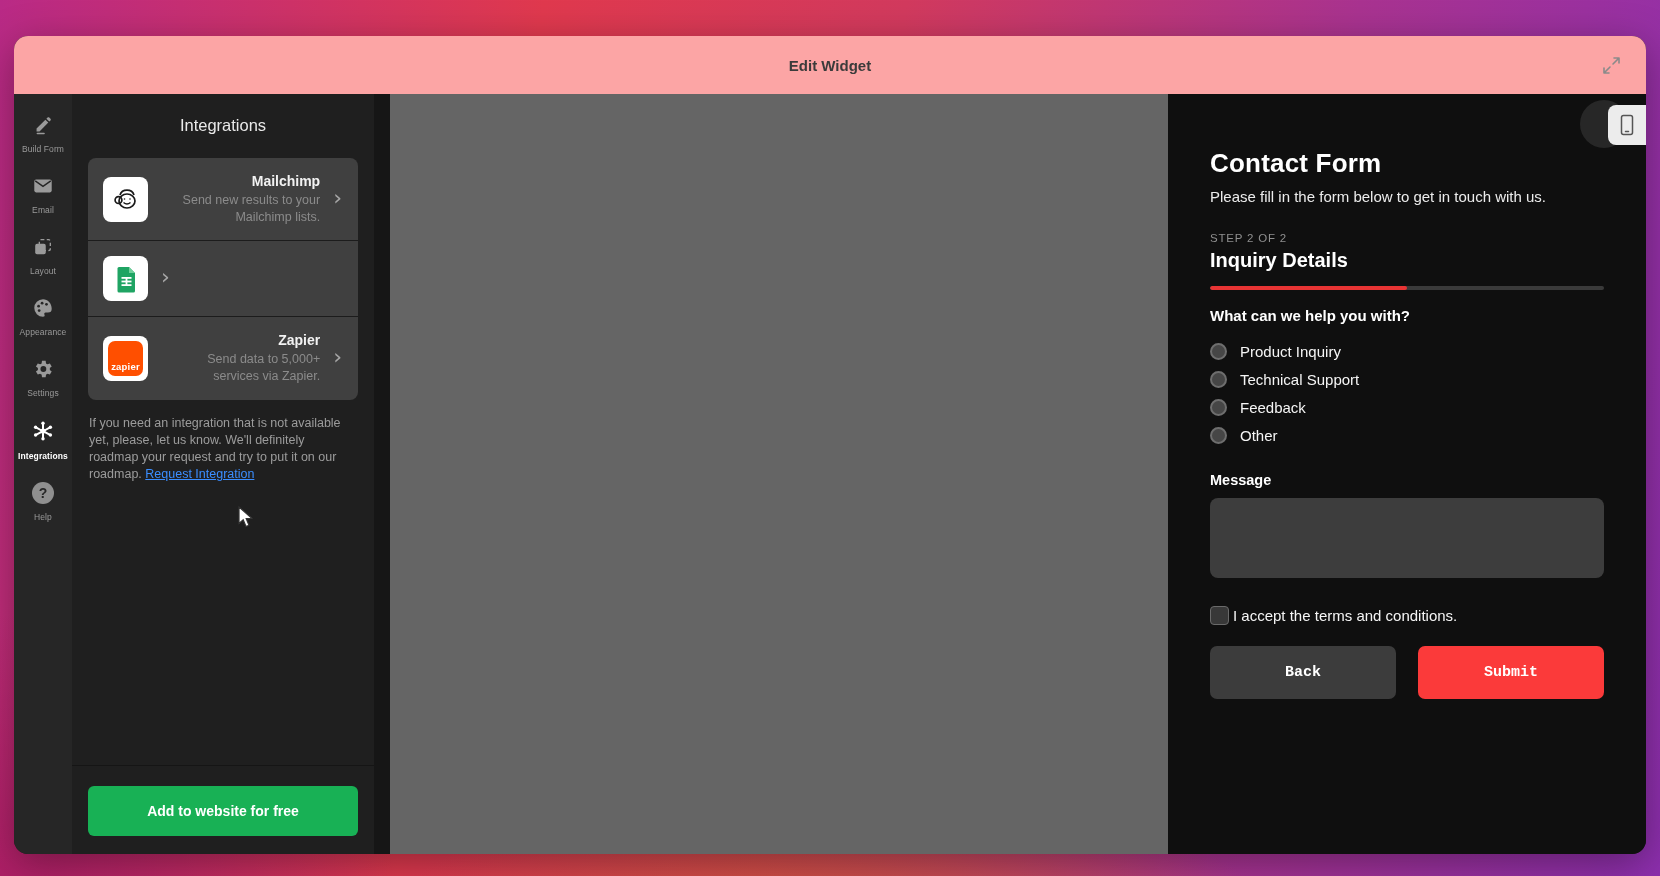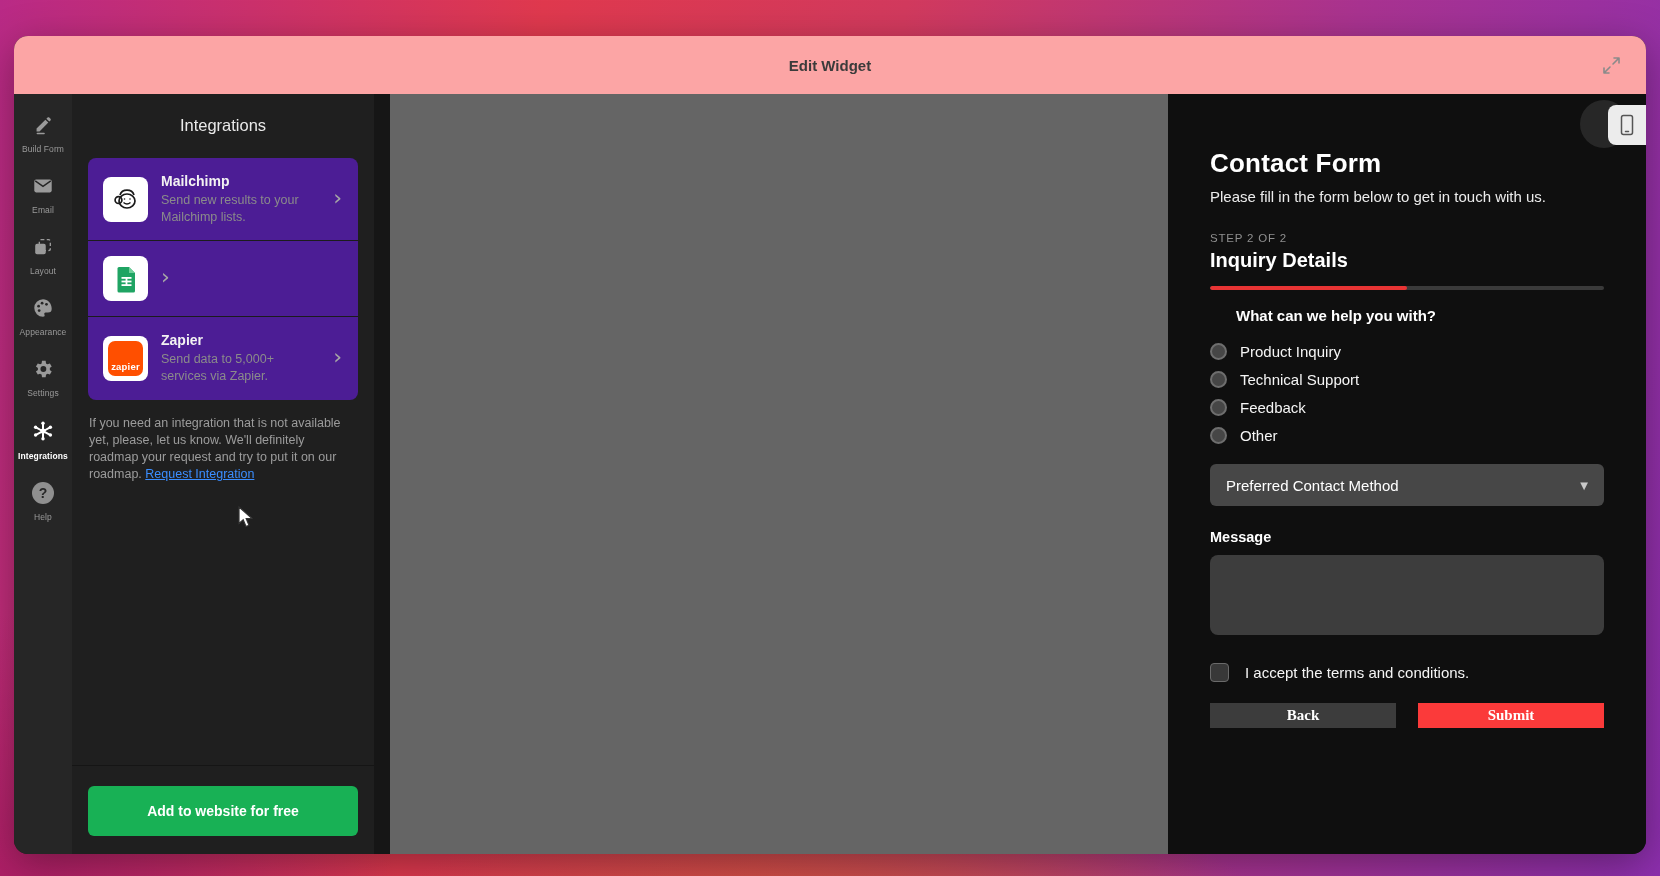--- a/index.html
+++ b/index.html
@@ -36,21 +36,21 @@
   .rail-item + .rail-item { margin-top:8px;justify-content:center; }
   .rail-label { font-size:8.5px; color:#9a9a9a; letter-spacing:.1px; }
   .rail-item.active .rail-label { color:#ffffff; font-weight:700; }
   .rail-help { margin-top:auto; margin-bottom:12px; }
   .help-circle { width:22px; height:22px; border-radius:50%; background:#8f8f8f;
     color:#262626; font-weight:700; font-size:14px; display:flex; align-items:center; justify-content:center; }
   
   .panel { width:318px; background:#1f1f1f; border-right:16px solid #161616;
     display:flex; flex-direction:column; flex:none; }
   .panel-title { text-align:center; color:#e9e9e9; font-size:16.5px; margin-top:22px; }
-  .cards { margin:23px 16px 0; background:#4c1d95; border-radius:8px; overflow:hidden; }
+  .cards { margin:23px 16px 0; background:#404040; border-radius:8px; overflow:hidden;text-align:right; }
   .card { display:flex; align-items:center; gap:13px; padding:15px 12px 15px 15px; cursor:pointer; position:relative; }
   .card + .card { border-top:1px solid #1c1c1c; }
   .tile { width:45px; height:45px; background:#ffffff; border-radius:8px; flex:none;
     display:flex; align-items:center; justify-content:center; }
   .card-text { flex:1; min-width:0; }
   .card-name { color:#f2f2f2; font-size:14px; font-weight:700; margin-bottom:3px; }
   .card-desc { color:#8b8b8b; font-size:12.5px; line-height:1.33; }
   .chevron { color:#a6a6a6; font-size:22px; line-height:1; flex:none; padding:0 4px 3px 0;
     font-family:"DejaVu Sans", sans-serif; }
   .note { margin:15px 17px 0; font-size:12.5px; line-height:1.38; color:#9c9c9c; }
@@ -67,39 +67,39 @@
     background:#ececec; border:none; border-radius:8px 0 0 8px; cursor:pointer;
     display:flex; align-items:center; justify-content:center; z-index:2; }
   .device-halo { position:absolute; top:6px; right:18px; width:48px; height:48px;
     border-radius:50%; background:rgba(255,255,255,.10); z-index:1; }
   .form-title { font-size:26px; font-weight:700; letter-spacing:.2px; }
   .form-sub { font-size:15px; color:#ececec; margin-top:9px; }
   .step-label { margin-top:27px; font-size:11.5px; color:#8f8f8f; letter-spacing:.8px; }
   .step-title { margin-top:5px; font-size:20px; font-weight:700; }
   .progress { margin-top:14px; height:4px; background:#3a3a3a; border-radius:2px; overflow:hidden; }
   .progress-fill { height:100%; background:#e83434; border-radius:2px; }
-  .question { margin-top:17px; font-size:15px; font-weight:700;margin-left:26px; }
+  .question { margin-top:17px; font-size:15px; font-weight:700; }
   .options { margin-top:13px; }
   .option { display:flex; align-items:center; gap:13px; height:28px; cursor:pointer; }
   .radio { width:17px; height:17px; border-radius:50%; background:#464646;
     border:2px solid #6e6e6e; flex:none; }
   .option-label { font-size:15px; color:#f5f5f5; }
   .select { margin-top:15px; height:42px; background:#474747; border-radius:6px;
     display:flex; align-items:center; padding:0 16px; cursor:pointer; }
   .select-value { font-size:15px; color:#ffffff; flex:1; }
   .caret { font-size:10px; color:#c9c9c9; font-family:"DejaVu Sans", sans-serif; }
   .msg-label { margin-top:23px; font-size:14.5px; font-weight:700; }
   .textarea { margin-top:10px; height:80px; background:#3d3d3d; border-radius:8px;
     border:none; width:100%; resize:none; cursor:text; }
-  .terms { margin-top:24px; display:flex; align-items:center; gap:16px; cursor:pointer; }
+  .terms { margin-top:24px; display:flex; align-items:center; gap:4px; cursor:pointer; }
   .checkbox { width:19px; height:19px; border-radius:4px; background:#383838;
     border:1.5px solid #6a6a6a; flex:none; }
   .terms-label { font-size:15px; color:#f5f5f5; }
   .form-actions { margin-top:21px; display:flex; gap:22px; }
-  .btn { flex:1; height:25px; border:none; border-radius:0; font-family:Liberation Serif, serif;
+  .btn { flex:1; height:53px; border:none; border-radius:7px; font-family:Liberation Mono, monospace;
     font-size:15px; font-weight:700; color:#ffffff; cursor:pointer; }
   .btn-back { background:#3c3c3c; }
   .btn-submit { background:#fb3a3a; }
   
   .cursor { position:absolute; left:238px; top:506px; z-index:5; pointer-events:none; }
   svg { display:block; }
 </style>
 </head>
 <body>
 
@@ -306,24 +306,20 @@
         <div class="option">
           <span class="radio"></span>
           <span class="option-label">Feedback</span>
         </div>
         <div class="option">
           <span class="radio"></span>
           <span class="option-label">Other</span>
         </div>
       </div>
 
-      <div class="select">
-        <span class="select-value">Preferred Contact Method</span>
-        <span class="caret">▼</span>
-      </div>
 
       <div class="msg-label">Message</div>
       <textarea class="textarea" value="" style=""></textarea>
 
       <div class="terms">
         <span class="checkbox"></span>
         <span class="terms-label">I accept the terms and conditions.</span>
       </div>
 
       <div class="form-actions">

